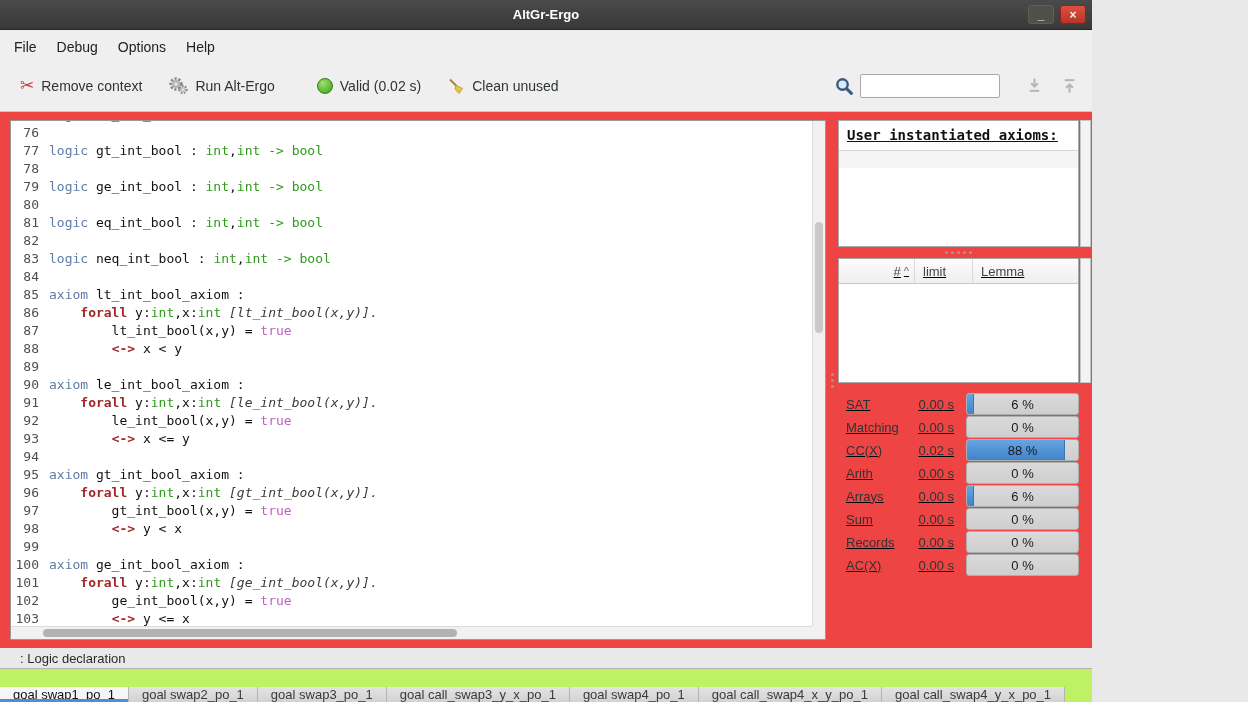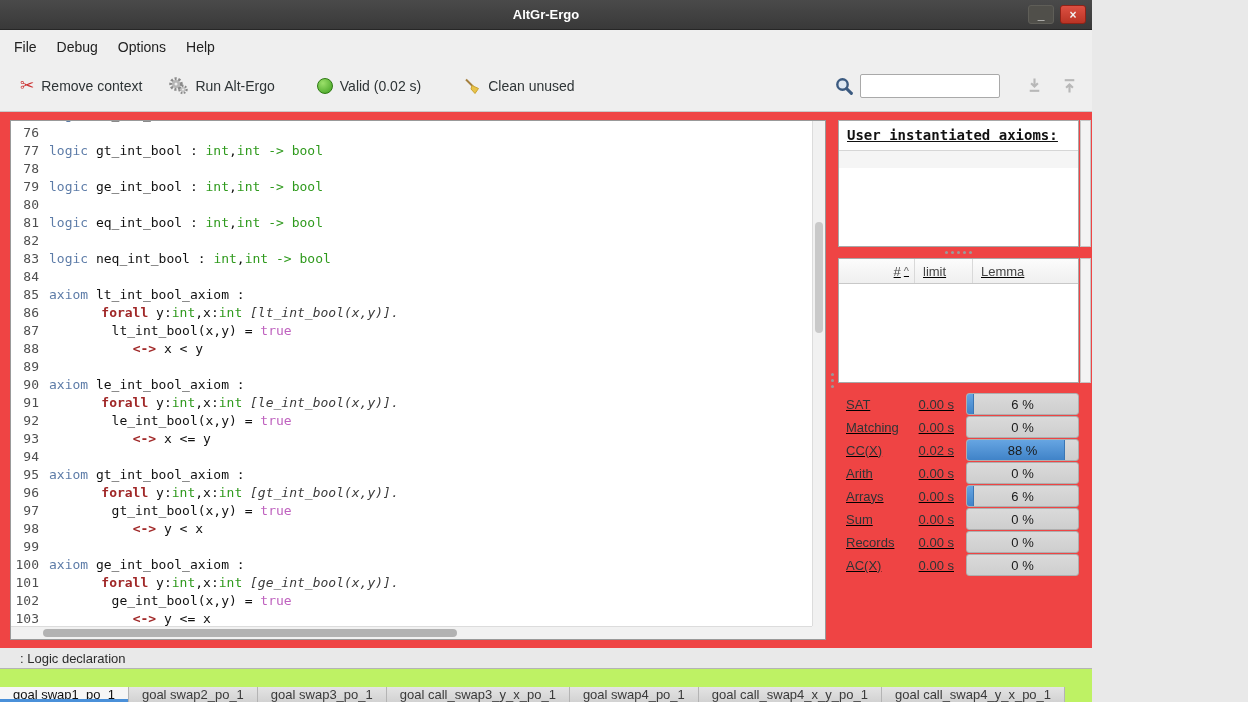--- a/index.html
+++ b/index.html
@@ -19,21 +19,21 @@
   .btn-close { background:linear-gradient(#dd5042,#b93425); border:1px solid #8f2318; }
 
   
   .menubar { height:30px; flex:none; background:#efefef; display:flex; align-items:flex-end; padding-left:4px;
              font-size:14px; color:#222; }
   .menu-item { padding:5px 10px; }
   .toolbar { height:52px; flex:none; background:#efefef; border-bottom:1px solid #c9c9c9;
              display:flex; align-items:center; padding:0 14px; font-size:14px; color:#2e3436; }
   .tb-btn { border:none; background:none; display:flex; align-items:center; gap:7px; font:inherit;
             color:#2e3436; padding:4px 6px; margin-right:14px; }
-  .tb-status { display:flex; align-items:center; gap:7px; padding:4px 6px; margin:0 30px 0 16px; }
+  .tb-status { display:flex; align-items:center; gap:7px; padding:4px 6px; margin:0 14px 0 16px; }
   .icon { display:inline-flex; align-items:center; justify-content:center; }
   .scissors { color:#cc3333; font-size:17px; }
   .green-ball { width:16px; height:16px; border-radius:50%;
                 background:radial-gradient(circle at 35% 30%, #9be06a, #3f9f1f); border:1px solid #2d7a12; }
   .tb-spacer { flex:1; }
   .search-input { width:140px; height:24px; border:1px solid #a9a9a9; border-radius:2px; background:#fff;
                   font:13px "Liberation Sans", sans-serif; padding:0 5px; margin-left:6px; }
   .nav-icons { display:flex; gap:18px; margin-left:26px; }
 
   
@@ -42,21 +42,21 @@
   .editor { width:816px; flex:none; background:#fff; border:1px solid #999; position:relative; overflow:hidden; }
   .code-area { position:absolute; top:0; left:0; right:13px; bottom:13px; overflow:hidden;
                font-family:"DejaVu Sans Mono", monospace; font-size:13px; line-height:18px; }
   .code-inner { margin-top:-15px; }
   .cl { display:flex; height:18px; white-space:pre; }
   .ln { width:38px; flex:none; text-align:right; padding-right:10px; color:#4f4f4f; }
   .ct { flex:1; white-space:pre; color:#111; }
   .tok-kw { color:#5d7ca8; }
   .tok-ty { color:#2f9a1d; }
   .tok-ar { color:#2f9a1d; }
-  .tok-fa { color:#a02828; font-weight:bold;margin-left:21px; }
+  .tok-fa { color:#a02828; font-weight:bold; }
   .tok-tr { color:#3c3c3c; font-style:italic; }
   .tok-ct { color:#bf62bf; }
   .vscroll { position:absolute; top:0; right:0; bottom:13px; width:13px; background:#f1f1f1; border-left:1px solid #dcdcdc; }
   .vthumb { position:absolute; top:20%; left:2px; right:2px; height:22%; background:#c9c9c9; border-radius:5px; }
   .hscroll { position:absolute; left:0; right:13px; bottom:0; height:13px; background:#f1f1f1; border-top:1px solid #dcdcdc; }
   .hthumb { position:absolute; left:32px; width:414px; top:2px; bottom:2px; background:#b2b2b2; border-radius:5px; }
   .scorner { position:absolute; right:0; bottom:0; width:13px; height:13px; background:#f1f1f1; }
 
   .vsplit { width:12px; flex:none; display:flex; align-items:center; justify-content:center; }
   .dots-v { width:3px; height:3px; background:#9a9a9a; border-radius:50%;

